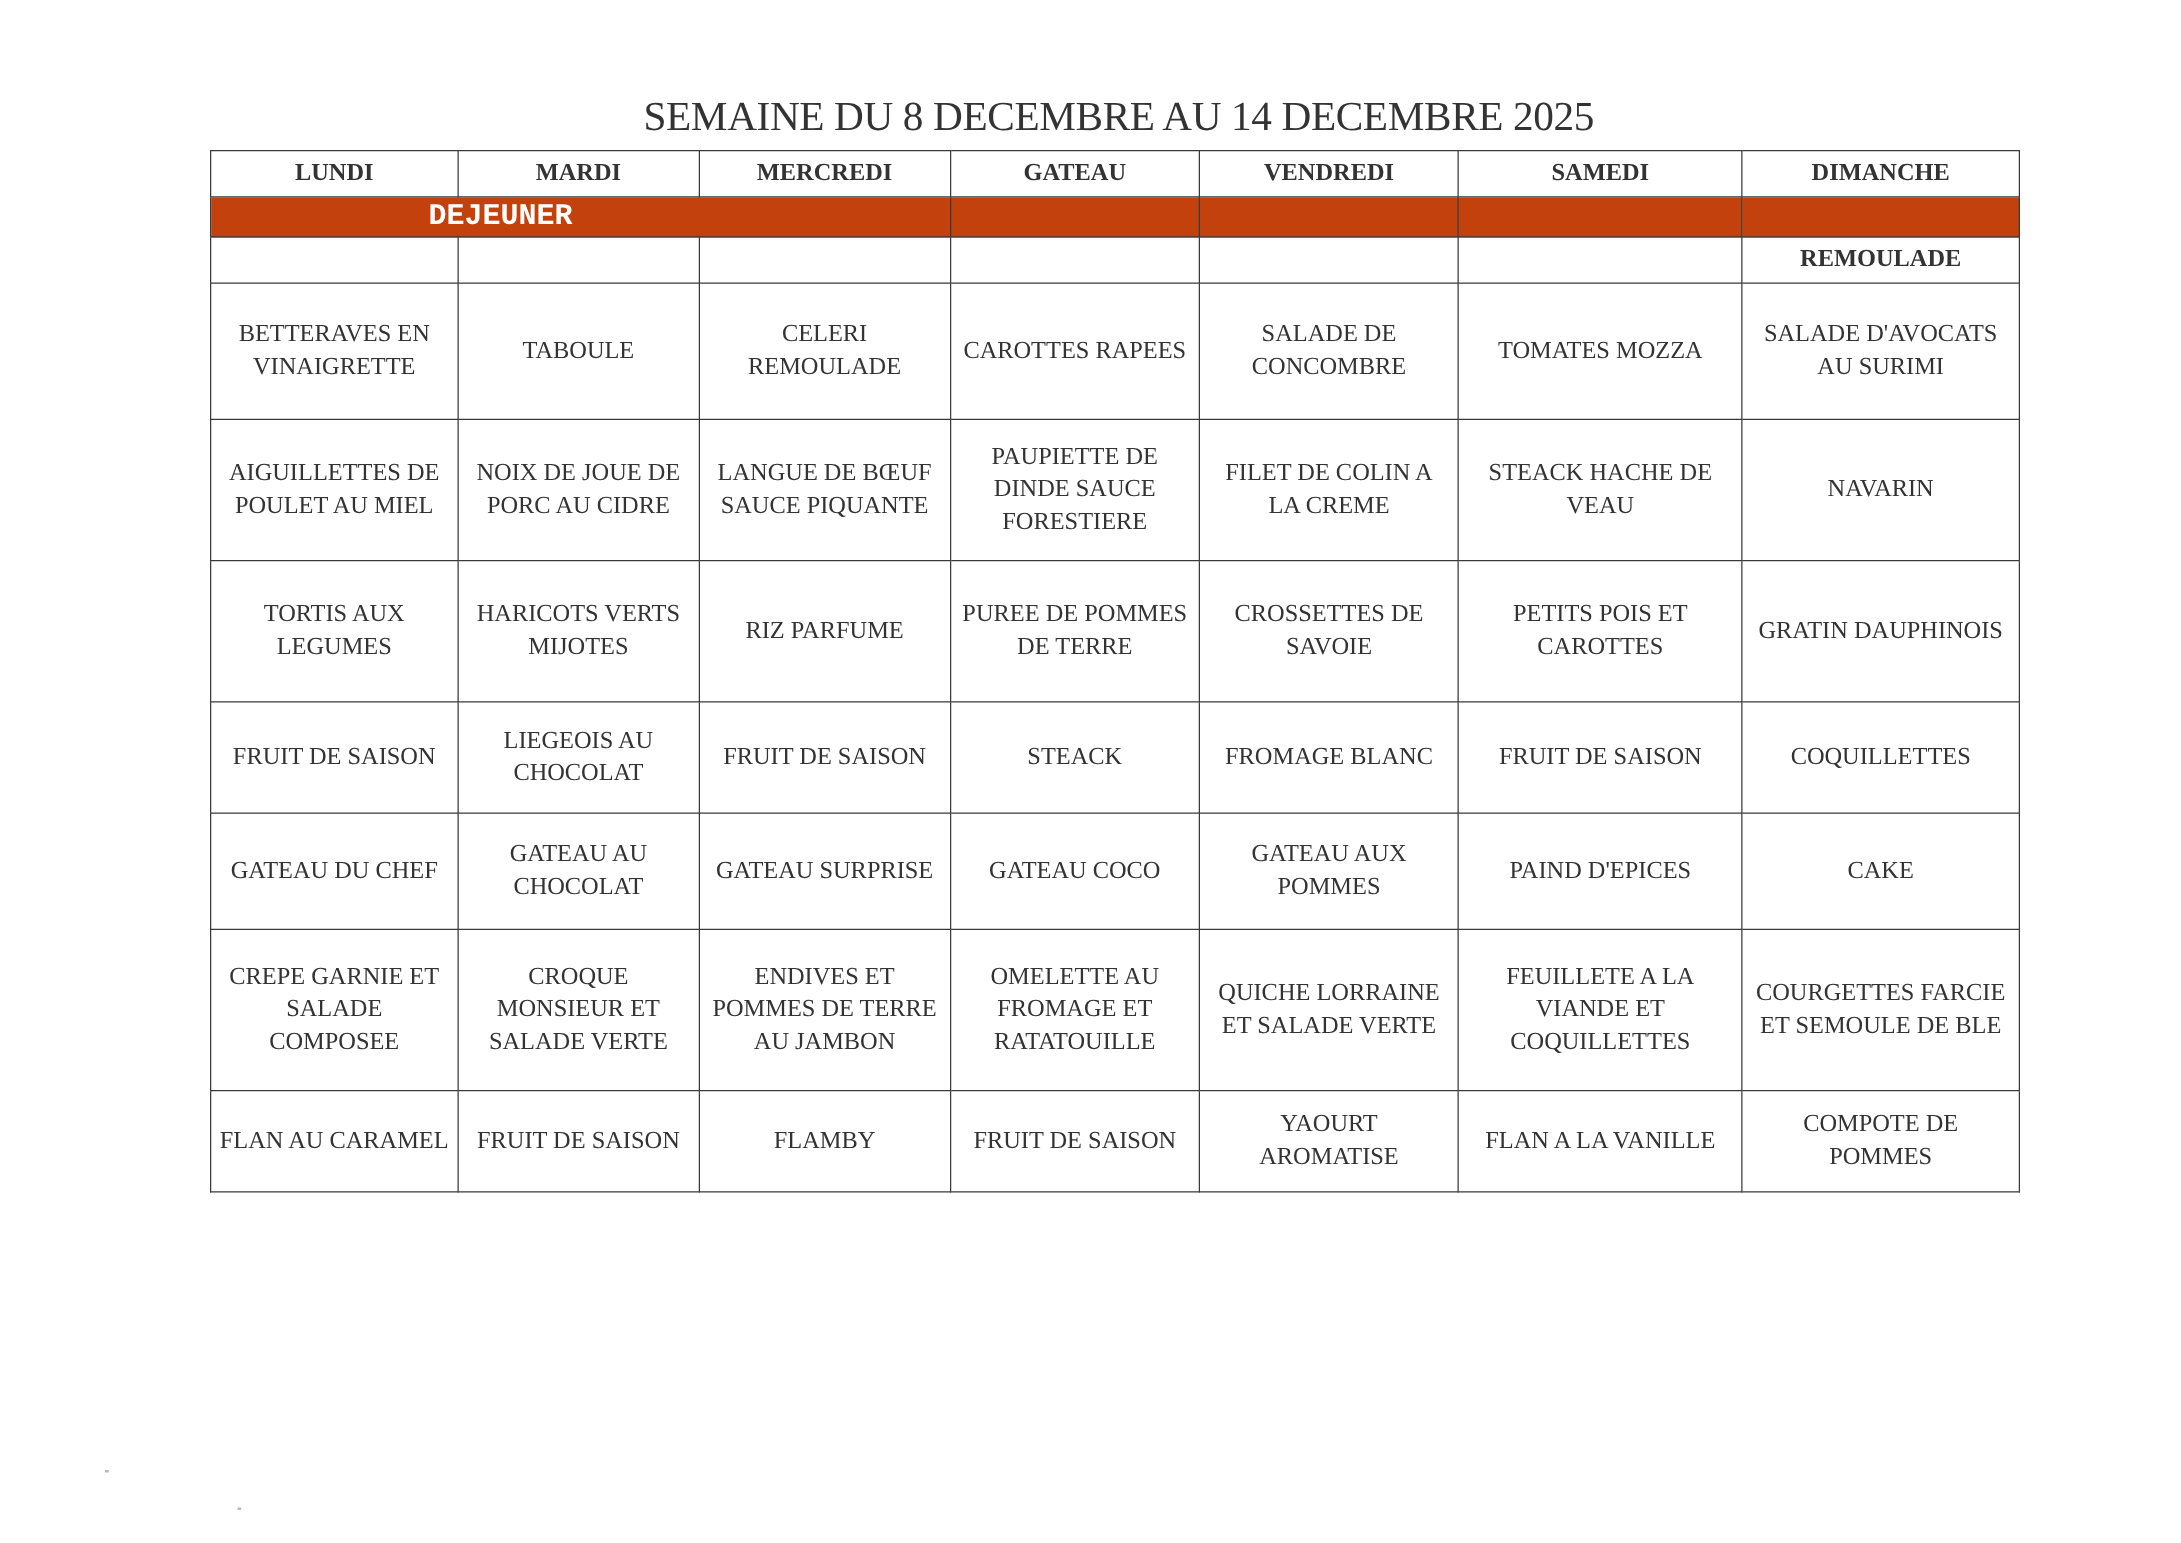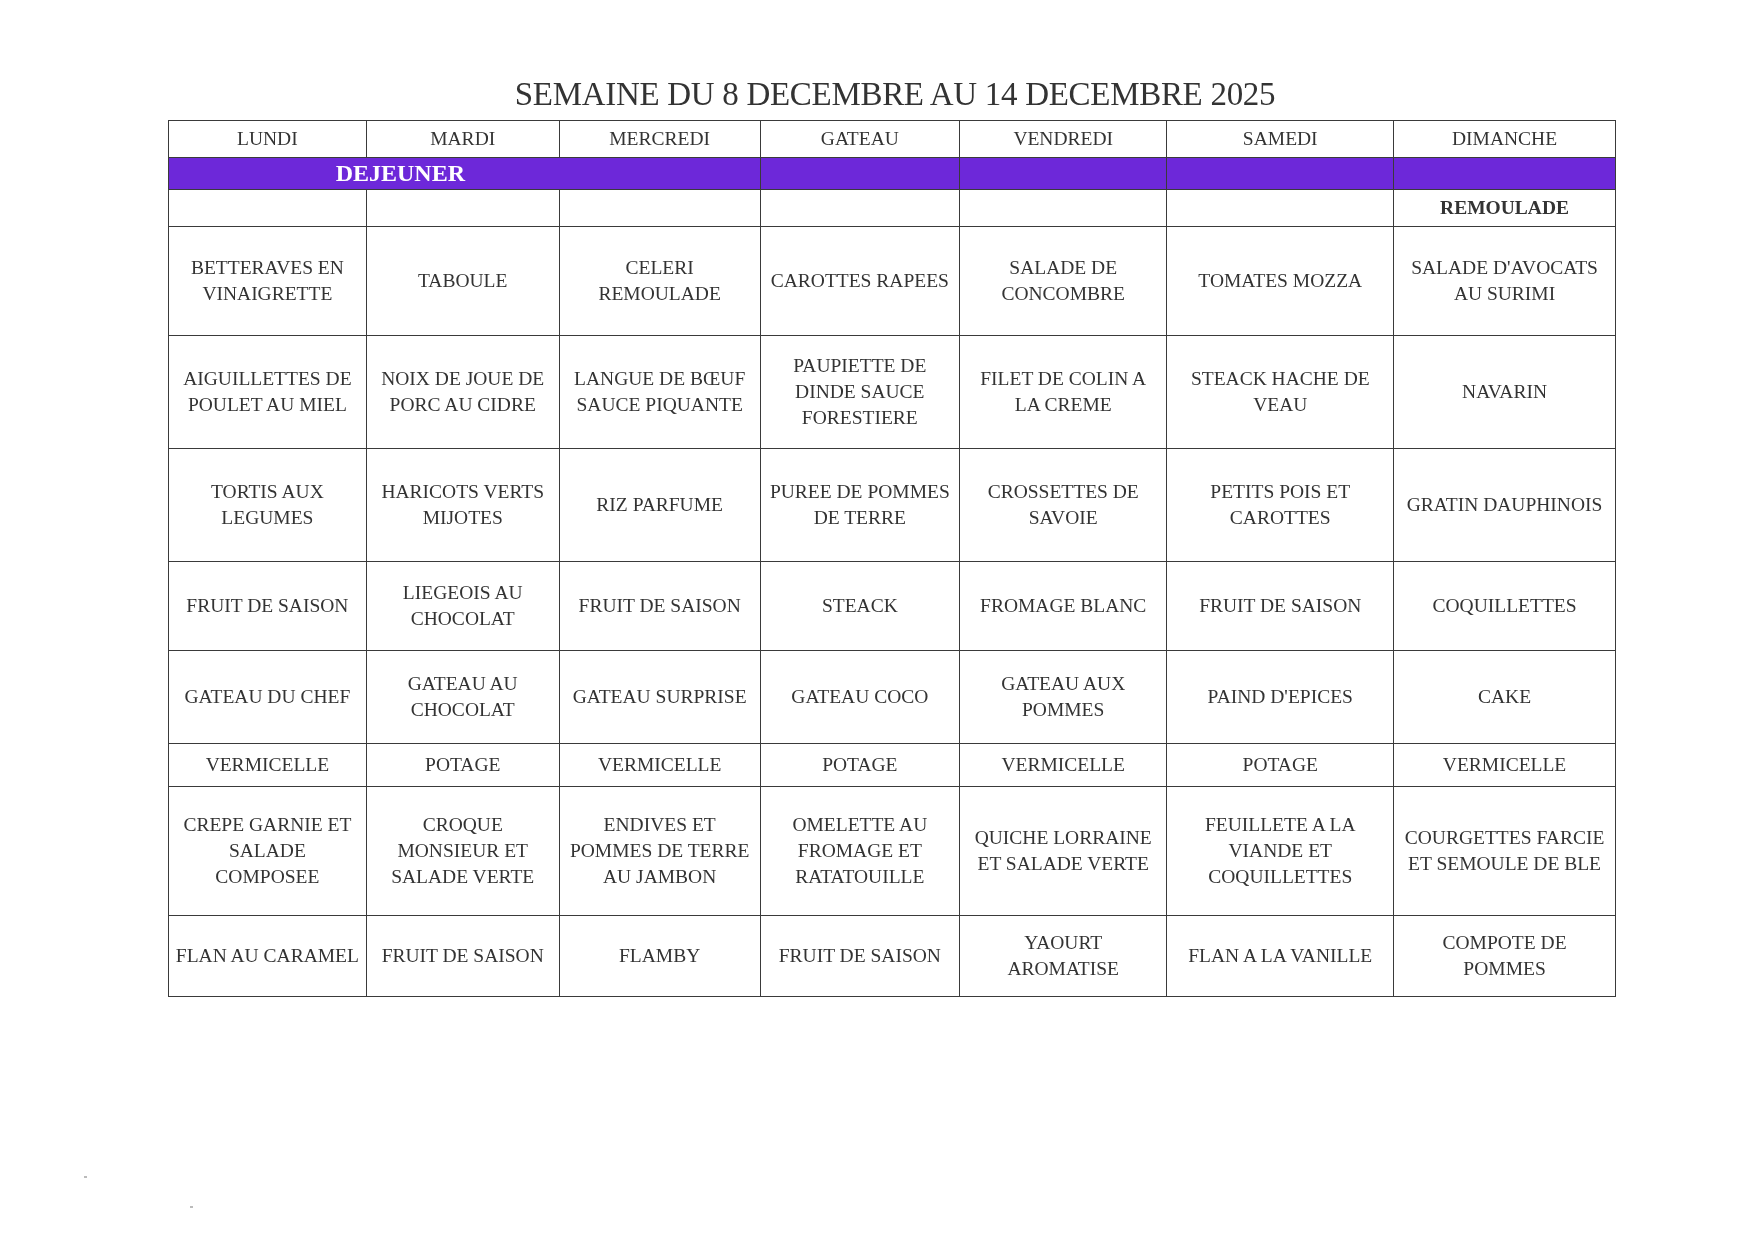--- a/index.html
+++ b/index.html
@@ -1,21 +1,21 @@
 <!DOCTYPE html>
 <html><head>
 <meta charset="utf-8">
 <style>
   html,body{margin:0;padding:0;background:#ffffff;}
   body{width:1745px;height:1234px;position:relative;overflow:hidden;font-family:"Liberation Serif","DejaVu Serif",serif;color:#2a2a2a;}
   .title{position:absolute;left:0;width:1790px;top:76px;text-align:center;font-size:33px;letter-spacing:-0.3px;color:#333;}
   table.menu{position:absolute;left:168px;top:120px;width:1448px;border-collapse:collapse;table-layout:fixed;}
   table.menu td{border:1.6px solid #3a3a3a;text-align:center;vertical-align:middle;font-size:19.5px;line-height:26px;padding:0 2px;color:#333;}
-  .day{color:#4e9a2e;font-weight:normal;font-size:23px;height:36px;}
-  .band td{background:#6d28d9;border-color:#3a3a3a;height:31px;padding:0;}
+  .day{color:#4e9a2e;font-weight:bold;font-size:23px;height:36px;}
+  .band td{background:#c2410c;border-color:#3a3a3a;height:31px;padding:0;font-family:Liberation Mono, monospace;}
   .band .lbl{color:#fff;font-weight:bold;font-size:24px;}
   .aperitif{color:#c8402a;font-weight:bold;font-size:20px;}
   .r-blank td{height:36px;}
   .r1 td{height:108px;}
   .r2 td{height:112px;}
   .r3 td{height:112px;}
   .r4 td{height:72px;}
   .r5 td{height:88px;}
   .r6 td{height:92px;}
   .r7 td{height:42px;}
@@ -122,29 +122,20 @@
     <td class="cell"><span>GATEAU DU CHEF</span></td>
     <td class="cell"><span>GATEAU AU
 CHOCOLAT</span></td>
     <td class="cell"><span>GATEAU SURPRISE</span></td>
     <td class="cell"><span>GATEAU COCO</span></td>
     <td class="cell"><span>GATEAU AUX
 POMMES</span></td>
     <td class="cell"><span>PAIND D'EPICES</span></td>
     <td class="cell"><span>CAKE</span></td>
   </tr>
-  <tr class="r7">
-    <td class="cell"><span>VERMICELLE</span></td>
-    <td class="cell"><span>POTAGE</span></td>
-    <td class="cell"><span>VERMICELLE</span></td>
-    <td class="cell"><span>POTAGE</span></td>
-    <td class="cell"><span>VERMICELLE</span></td>
-    <td class="cell"><span>POTAGE</span></td>
-    <td class="cell"><span>VERMICELLE</span></td>
-  </tr>
   <tr class="r8">
     <td class="cell"><span>CREPE GARNIE ET
 SALADE
 COMPOSEE</span></td>
     <td class="cell"><span>CROQUE
 MONSIEUR ET
 SALADE VERTE</span></td>
     <td class="cell"><span>ENDIVES ET
 POMMES DE TERRE
 AU JAMBON</span></td>

